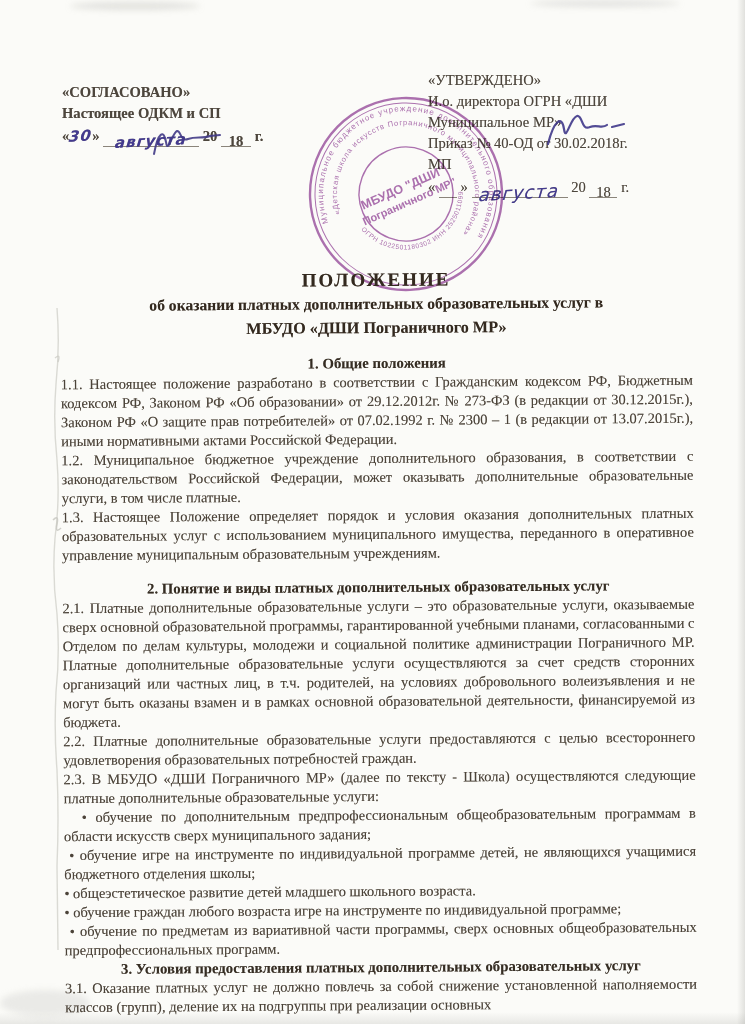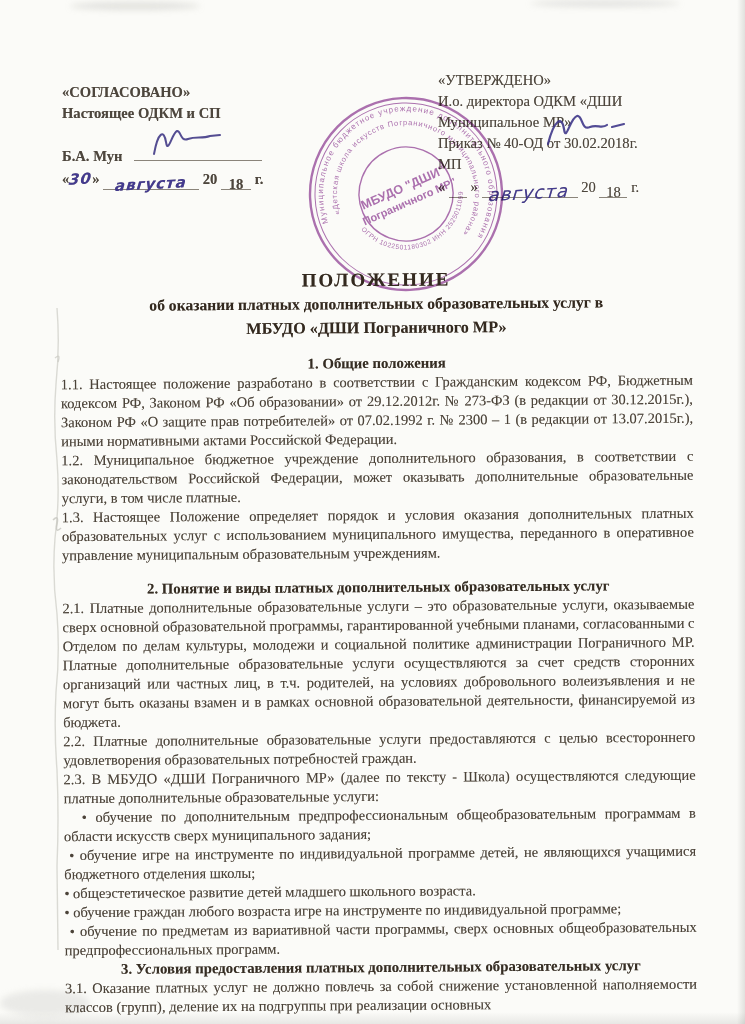--- a/index.html
+++ b/index.html
@@ -16,21 +16,21 @@
     background:linear-gradient(to bottom, rgba(0,0,0,0), rgba(130,130,126,.16));}
   .smudge{position:absolute;border-radius:50%;filter:blur(3px);}
   .smudge.a{left:70px;top:2px;width:130px;height:8px;background:rgba(160,160,156,.28);}
   .smudge.b{left:530px;top:0px;width:150px;height:7px;background:rgba(160,160,156,.25);}
   .smudge.c{left:0px;top:990px;width:90px;height:26px;background:rgba(170,170,166,.20);}
   .thread{position:absolute;left:0;top:0;pointer-events:none;}
   
   .hdr{position:absolute;font-size:14.6px;line-height:21px;color:#4d463d;
     text-shadow:0 0 .5px rgba(84,74,62,.5);}
   .hdr-left{left:62px;top:82px;width:300px;font-weight:bold;}
-  .hdr-right{left:438px;top:70px;width:280px;}
+  .hdr-right{left:428px;top:70px;width:280px;}
   .sig-line{border-bottom:1px solid #8a847a;display:inline-block;height:14px;}
   .name-row{margin-top:22px;}
   .date-row{margin-top:2px;white-space:nowrap;}
   .uline{border-bottom:1px solid #8a847a;display:inline-block;height:15px;vertical-align:bottom;}
   .hand{font-family:"DejaVu Sans", sans-serif;font-style:italic;color:#433a8f;
     transform:rotate(-3deg) skewX(-9deg);display:inline-block;letter-spacing:1px;}
   .hand-day{font-size:15px;}
   .hand-month{font-size:15px;margin:0 2px;}
   .hand-month-big{font-size:18px;}
   .sig-svg{position:absolute;pointer-events:none;}
@@ -64,40 +64,36 @@
 <div class="smudge c"></div>
 <svg class="thread" width="70" height="1024" viewBox="0 0 70 1024">
   <path d="M57,308 q3,38 -1,76 q-3,38 1,76 q3,40 -2,78 q-3,38 2,76 q3,40 -1,78 q-2,40 1,78 q2,48 0,96 l1,84" fill="none" stroke="#cfcfc8" stroke-width="1.4" opacity=".75"></path>
   <path d="M53,520 q6,-6 4,4 q-2,10 4,4" fill="none" stroke="#c6c6bf" stroke-width="1.6" opacity=".8"></path>
   <path d="M55,358 q6,-5 3,4" fill="none" stroke="#c9c9c2" stroke-width="1.4" opacity=".7"></path>
 </svg>
 
 <div class="hdr hdr-left">
   <div>«СОГЛАСОВАНО»</div>
   <div>Настоящее ОДКМ и СП</div>
-  <div class="name-row">
-    <span>Б.А. Мун</span>
-    <span class="sig-line" style="width:128px;margin-left:8px;"></span>
-  </div>
   <div class="date-row">
     <span>«</span><span class="hand hand-day">30</span><span>»</span>
     <span class="uline" style="width:96px;text-align:center;"><span class="hand hand-month">августа</span></span>
     <span>20</span>
     <span class="uline" style="width:30px;text-align:center;"><span>18</span></span>
     <span>г.</span>
   </div>
 </div>
 
 <svg class="sig-svg" style="left:148px;top:126px;" width="78" height="34" viewBox="0 0 78 34">
   <path d="M6,28 C10,6 16,3 18,16 C20,29 24,7 29,5 C33,4 32,16 40,13 C48,10 54,13 62,10 L72,9" fill="none" stroke="#413a86" stroke-width="2" stroke-linecap="round" opacity=".9"></path>
 </svg>
 
 <div class="hdr hdr-right">
   <div>«УТВЕРЖДЕНО»</div>
-  <div>И.о. директора  ОДКМ «ДШИ</div>
+  <div>И.о. директора  ОГРН «ДШИ</div>
   <div>Муниципальное МР»</div>
   <div>Приказ  № 40-ОД  от 30.02.2018г.</div>
   <div>МП</div>
   <div class="date-row">
     <span>«</span>
     <span class="uline" style="width:18px;"></span>
     <span>»</span>
     <span class="uline" style="width:96px;text-align:center;"><span class="hand hand-month-big">августа</span></span>
     <span>20</span>
     <span class="uline" style="width:28px;text-align:center;"><span>18</span></span>

